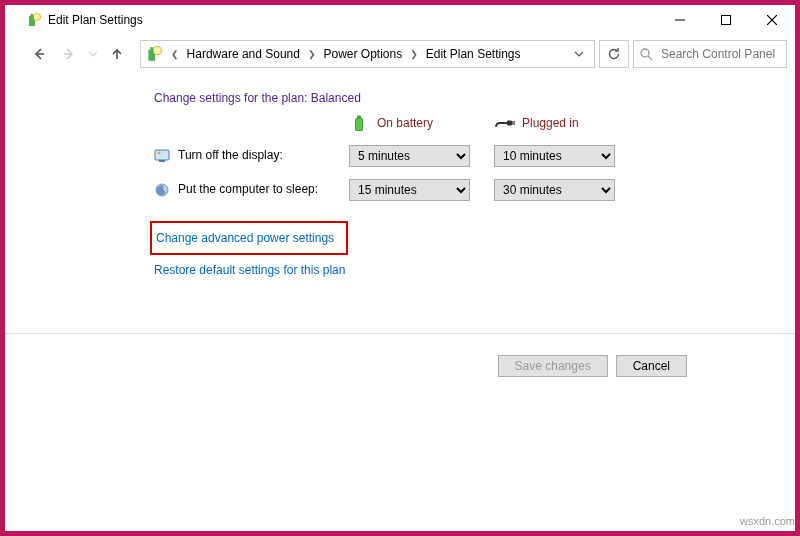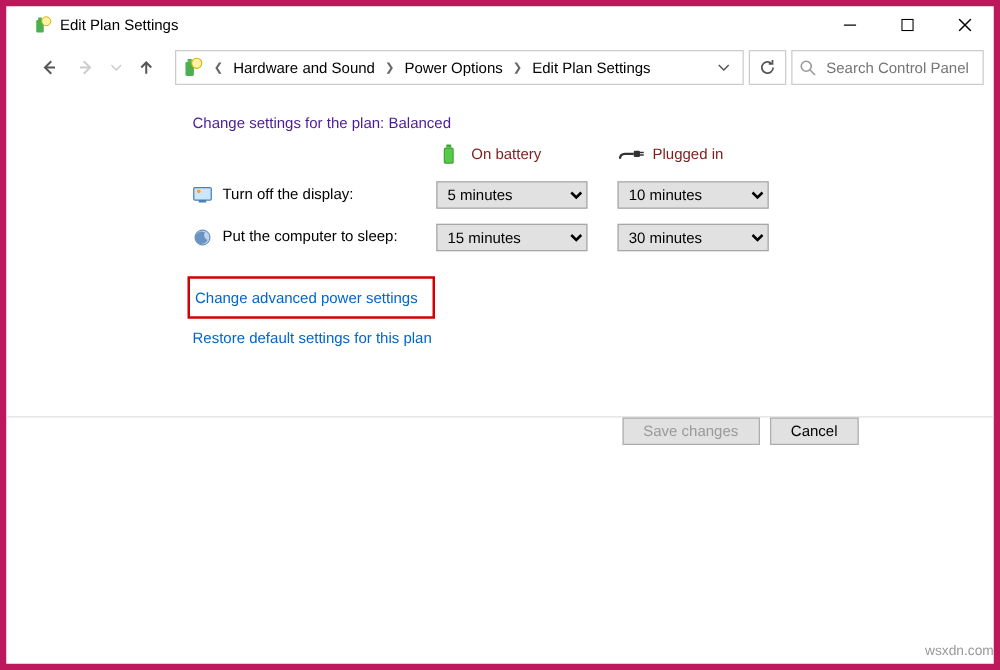--- a/index.html
+++ b/index.html
@@ -37,21 +37,21 @@
   .colhead .hicon { width: 20px; height: 20px; }
   .rowlabel { display: flex; align-items: flex-start; gap: 8px; font-size: 12px; }
   .rowlabel .ricon { width: 16px; height: 16px; }
   select.dd { width: 121px; height: 22px; font-size: 12px; border: 1px solid #a7a7a7; background: #e1e1e1; padding: 1px 4px; }
 
   .links { margin-top: 20px; }
   .link-adv-wrap { display: inline-block; border: 2px solid #d40000; padding: 8px 12px 8px 4px; margin-bottom: 8px; margin-left: -4px; }
   .link { color: #0066cc; cursor: pointer; font-size: 12px; }
 
   
-  .footer { position: absolute; left: 0; right: 0; top: 328px; border-top: 1px solid #e0e0e0; height: 44px; display: flex; align-items: flex-start; justify-content: flex-end; padding-right: 108px; gap: 8px; }
+  .footer { position: absolute; left: 0; right: 0; top: 328px; border-top: 1px solid #e0e0e0; height: 44px; display: flex; align-items: flex-end; justify-content: flex-end; padding-right: 108px; gap: 8px; }
   .btn { height: 22px; padding: 0 16px; font-size: 12px; border: 1px solid #adadad; background: #e1e1e1; cursor: pointer; display: inline-flex; align-items: center; }
   .btn.disabled { color: #9a9a9a; cursor: default; }
 
   
   .wm { position: absolute; right: 0; bottom: 4px; font-size: 11px; color: #999; margin-left: 44px; }
 
   
   svg { display: block; }
 </style>
 </head>

